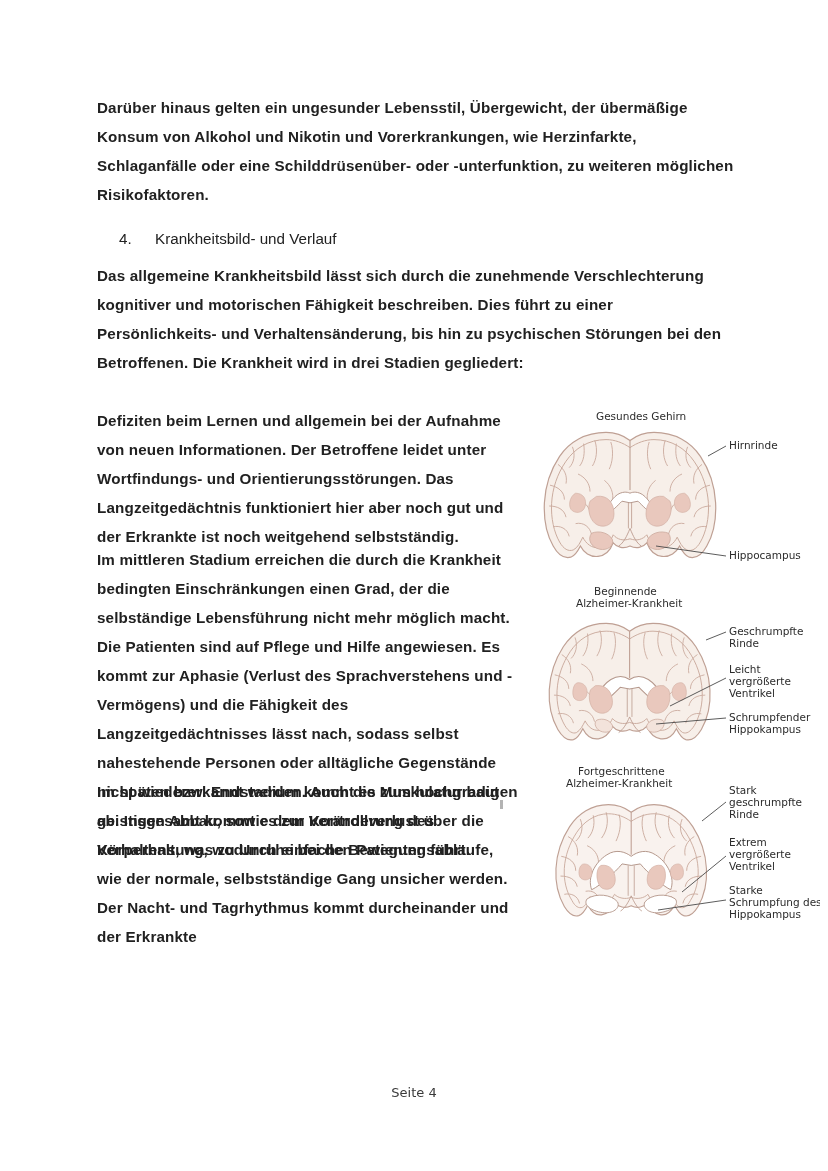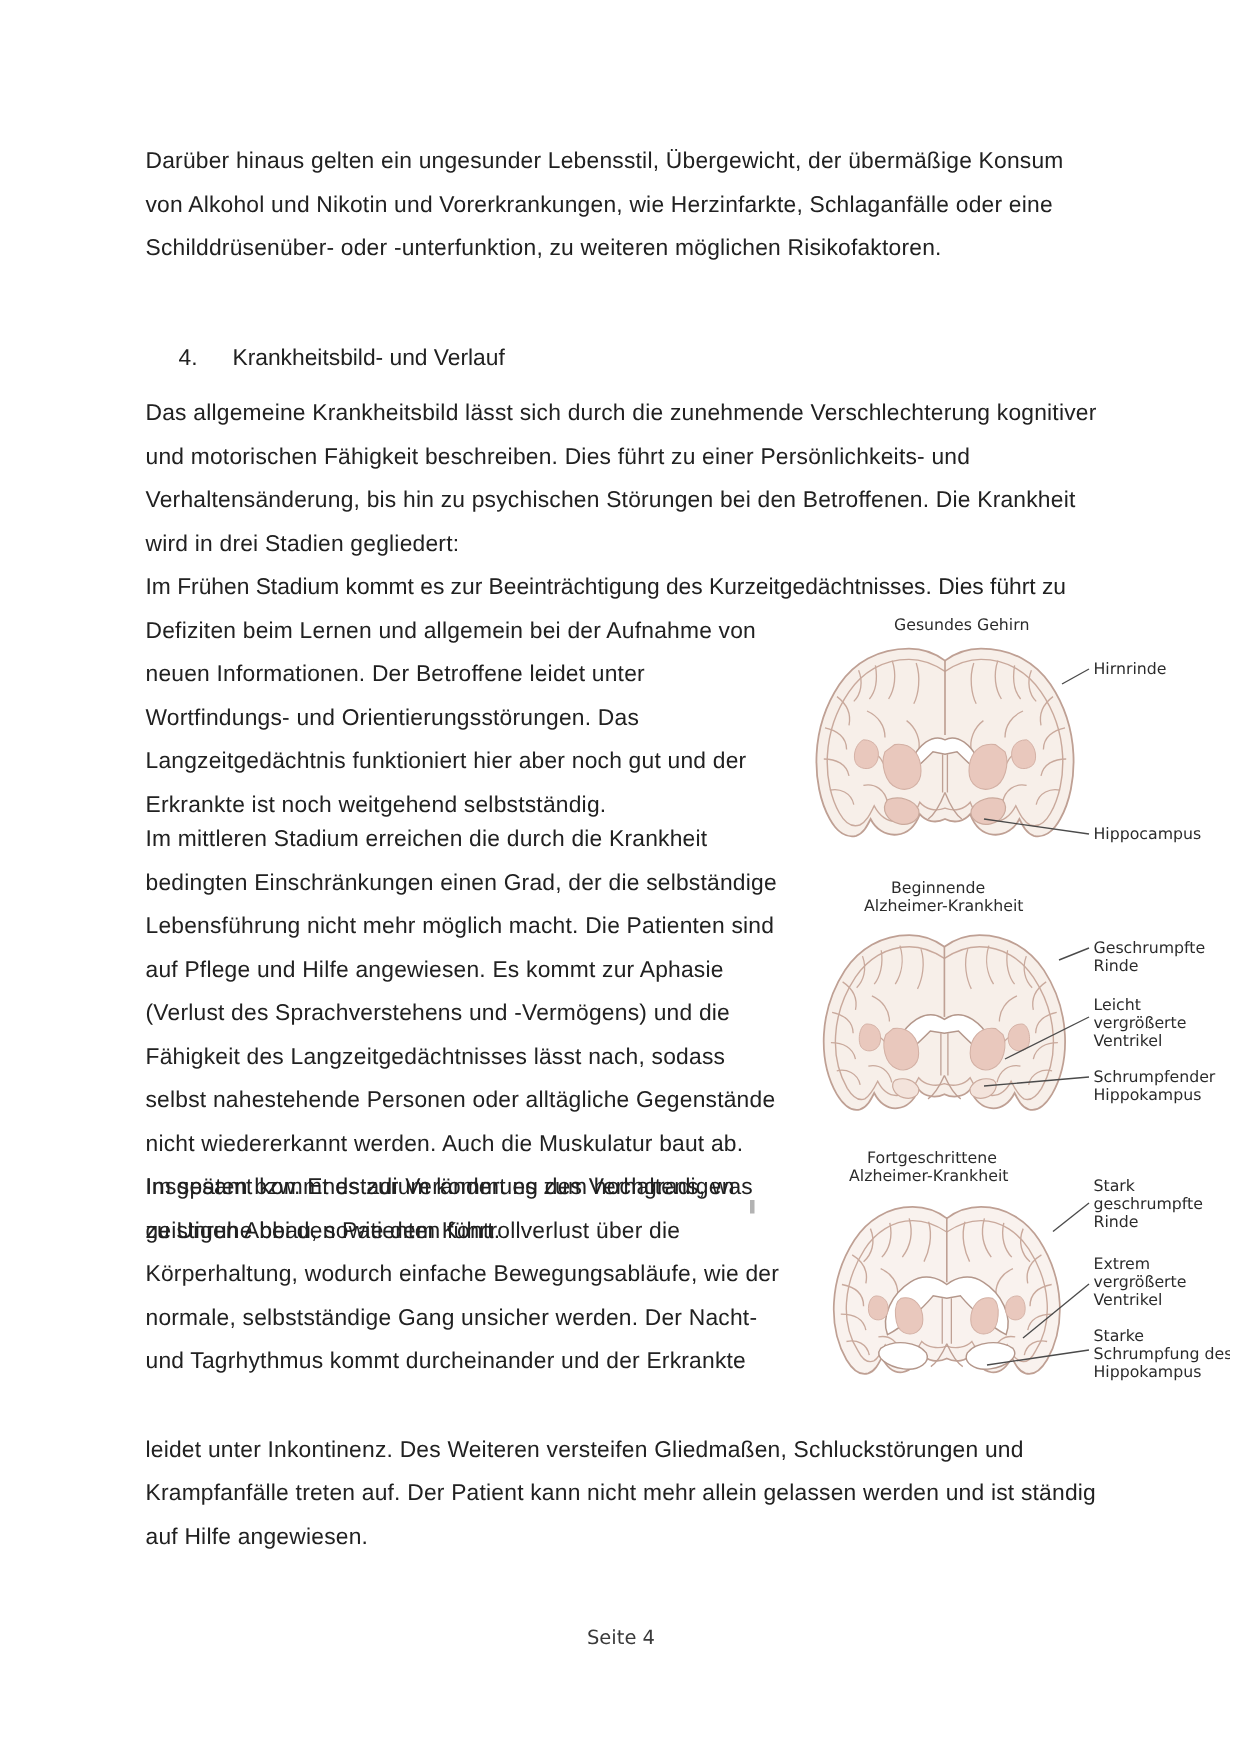--- a/index.html
+++ b/index.html
@@ -19,20 +19,21 @@
 
   
   .para {
     position: absolute;
     font-size: 15.2px;
     line-height: 29px;
     color: #212121;
     letter-spacing: 0.01em;
     text-align: left;
     white-space: normal;
+    font-weight: bold;
   }
   .para-full  { left: 97px; width: 640px; }
   .para-left  { left: 97px; width: 424px; }
 
   .heading {
     position: absolute;
     left: 97px;
     width: 640px;
     font-size: 15.2px;
     line-height: 29px;
@@ -94,29 +95,27 @@
 
   <div class="para para-full" style="top:93px;">Darüber hinaus gelten ein ungesunder Lebensstil, Übergewicht, der übermäßige Konsum von Alkohol und Nikotin und Vorerkrankungen, wie Herzinfarkte, Schlaganfälle oder eine Schilddrüsenüber- oder -unterfunktion, zu weiteren möglichen Risikofaktoren.</div>
 
   <div class="heading" style="top:224px; left:119px; width:600px;">
     <span class="num">4.</span>
     <span>Krankheitsbild- und Verlauf</span>
   </div>
 
   <div class="para para-full" style="top:261px;">Das allgemeine Krankheitsbild lässt sich durch die zunehmende Verschlechterung kognitiver und motorischen Fähigkeit beschreiben. Dies führt zu einer Persönlichkeits- und Verhaltensänderung, bis hin zu psychischen Störungen bei den Betroffenen. Die Krankheit wird in drei Stadien gegliedert:</div>
 
-  <div class="wrap-first-line" style="top:377px;">Im Frühen Stadium kommt es zur Beeinträchtigung des Kurzeitgedächtnisses. Dies führt zu</div>
 
   <div class="para para-left" style="top:406px;">Defiziten beim Lernen und allgemein bei der Aufnahme von neuen Informationen. Der Betroffene leidet unter Wortfindungs- und Orientierungsstörungen. Das Langzeitgedächtnis funktioniert hier aber noch gut und der Erkrankte ist noch weitgehend selbstständig.</div>
 
   <div class="para para-left" style="top:545px;">Im mittleren Stadium erreichen die durch die Krankheit bedingten Einschränkungen einen Grad, der die selbständige Lebensführung nicht mehr möglich macht. Die Patienten sind auf Pflege und Hilfe angewiesen. Es kommt zur Aphasie (Verlust des Sprachverstehens und -Vermögens) und die Fähigkeit des Langzeitgedächtnisses lässt nach, sodass selbst nahestehende Personen oder alltägliche Gegenstände nicht wiedererkannt werden. Auch die Muskulatur baut ab. Insgesamt kommt es zur Veränderung des Verhaltens, was zu Unruhe bei den Patienten führt.</div>
 
   <div class="para para-left" style="top:777px;">Im späten bzw. Endstadium kommt es zum hochgradigen geistigen Abbau, sowie dem Kontrollverlust über die Körperhaltung, wodurch einfache Bewegungsabläufe, wie der normale, selbstständige Gang unsicher werden. Der Nacht- und Tagrhythmus kommt durcheinander und der Erkrankte</div>
 
-  <div class="para para-full" style="top:952px;">leidet unter Inkontinenz. Des Weiteren versteifen Gliedmaßen, Schluckstörungen und Krampfanfälle treten auf. Der Patient kann nicht mehr allein gelassen werden und ist ständig auf Hilfe angewiesen.</div>
 
   <div class="speck" style="left:500px; top:800px;"></div>
 
   <div class="footer" style="top:1085px;">Seite 4</div>
 
   <div class="figure">
     <svg class="fig-svg" viewBox="0 0 290 530" xmlns="http://www.w3.org/2000/svg">
 
       <defs>
 

